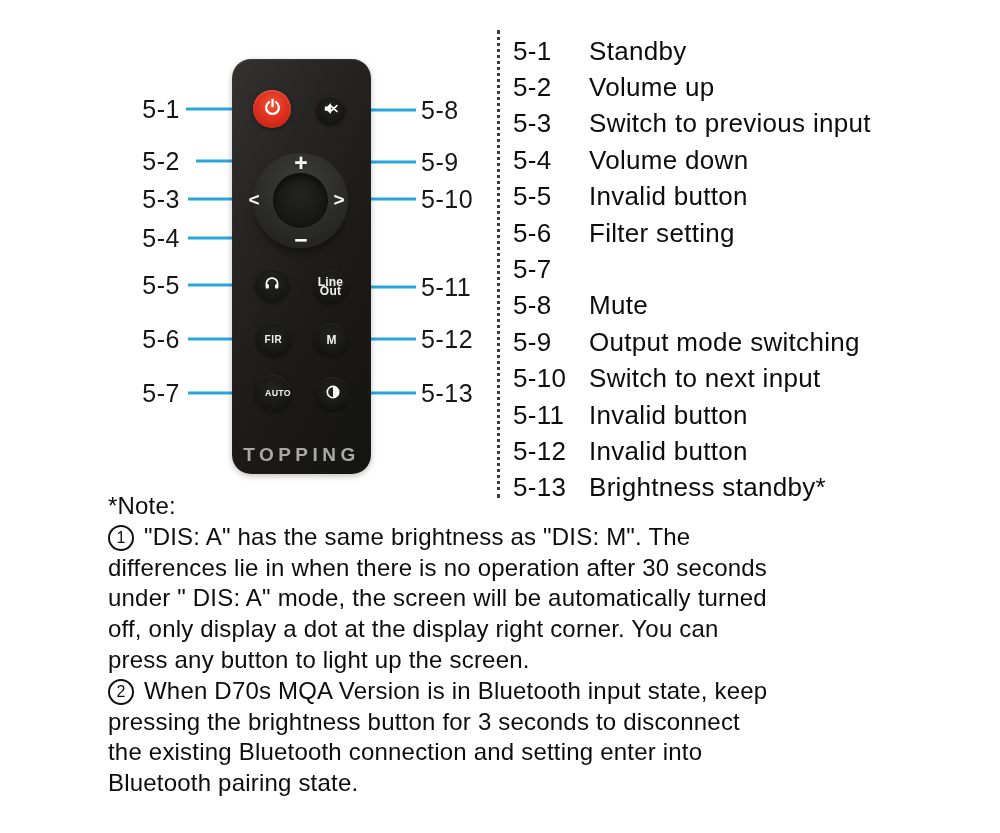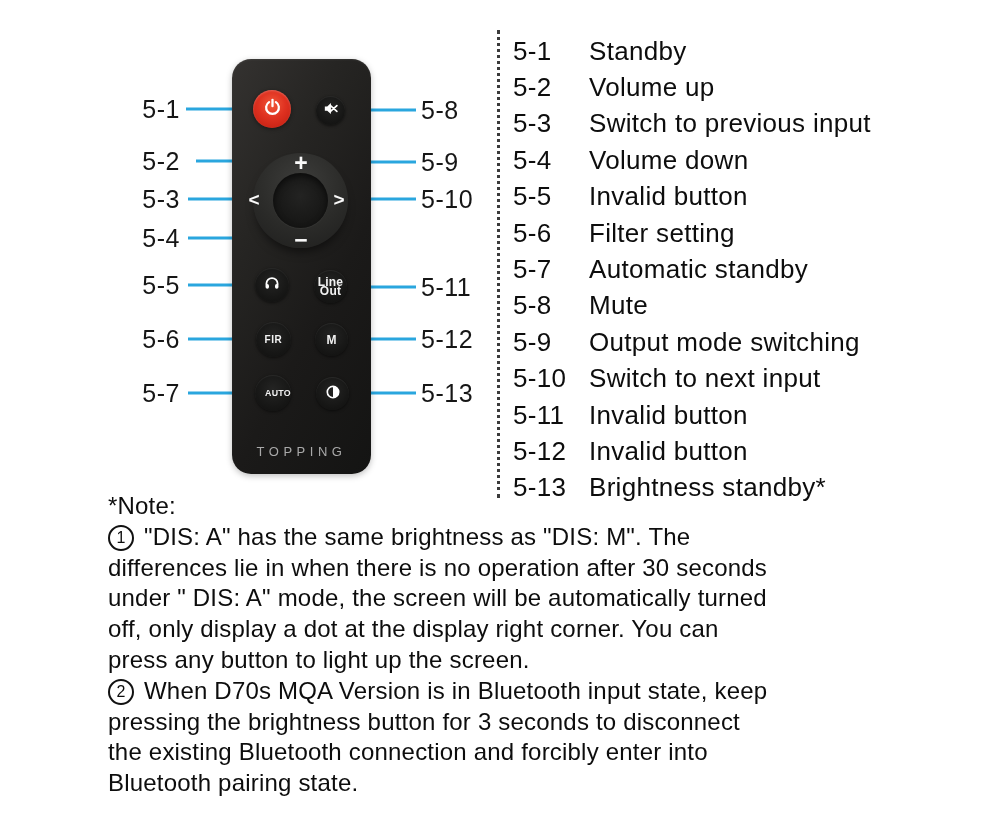--- a/index.html
+++ b/index.html
@@ -40,21 +40,21 @@
   .g-minus{left:54px;top:170px;width:30px;height:22px;line-height:22px;font-size:23px;}
   .g-left {left:11px;top:130px;width:22px;height:22px;line-height:21px;font-size:19px;}
   .g-right{left:96px;top:130px;width:22px;height:22px;line-height:21px;font-size:19px;}
   .hp  {left:23px;top:209px;width:34px;height:34px;}
   .lout{left:82px;top:211px;width:33px;height:33px;flex-direction:column;font-size:12px;line-height:9px;font-weight:bold;letter-spacing:0.2px;}
   .fir {left:24px;top:263px;width:35px;height:35px;font-size:10px;font-weight:bold;letter-spacing:0.6px;}
   .mkey{left:83px;top:264px;width:33px;height:33px;font-size:12px;font-weight:bold;}
   .auto{left:23px;top:316px;width:36px;height:36px;font-size:8.8px;font-weight:bold;letter-spacing:0.3px;justify-content:flex-end;}
   .brig{left:84px;top:318px;width:33px;height:33px;}
   .brand{position:absolute;left:0;top:385px;width:139px;text-align:center;color:#a9a9a9;
-         font-size:13px;letter-spacing:4.5px;font-weight:400;}
+         font-size:19px;letter-spacing:4.5px;font-weight:700;}
 
   
   .legend{position:absolute;left:513px;top:33px;width:480px;}
   .legend-row{display:flex;height:36.4px;align-items:center;font-size:26px;color:#0d0d0d;letter-spacing:0.3px;}
   .legend-num{width:76px;flex-shrink:0;}
   .legend-label{flex:1;}
 
   
   .notes{position:absolute;left:108px;top:491px;width:800px;font-size:24px;line-height:30.8px;color:#0d0d0d;letter-spacing:0.2px;}
   .note-first{display:flex;align-items:flex-start;}
@@ -185,21 +185,20 @@
     <div class="legend-row">
         <span class="legend-num">5-5</span>
         <span class="legend-label">Invalid button</span>
       </div>
     <div class="legend-row">
         <span class="legend-num">5-6</span>
         <span class="legend-label">Filter setting</span>
       </div>
     <div class="legend-row">
         <span class="legend-num">5-7</span>
-        <span class="legend-label">Automatic standby</span>
       </div>
     <div class="legend-row">
         <span class="legend-num">5-8</span>
         <span class="legend-label">Mute</span>
       </div>
     <div class="legend-row">
         <span class="legend-num">5-9</span>
         <span class="legend-label">Output mode switching</span>
       </div>
     <div class="legend-row">
@@ -233,18 +232,18 @@
       <div class="note-rest">off, only display a dot at the display right corner. You can</div>
       <div class="note-rest">press any button to light up the screen.</div>
     </div>
 
     <div class="note">
       <div class="note-first">
         <span class="circ">2</span>
         <span>When D70s MQA Version is in Bluetooth input state, keep</span>
       </div>
       <div class="note-rest">pressing the brightness button for 3 seconds to disconnect</div>
-      <div class="note-rest">the existing Bluetooth connection and forcibly enter into</div>
+      <div class="note-rest">the existing Bluetooth connection and setting enter into</div>
       <div class="note-rest">Bluetooth pairing state.</div>
     </div>
   </div>
 
 </div>
 
 </body></html>

